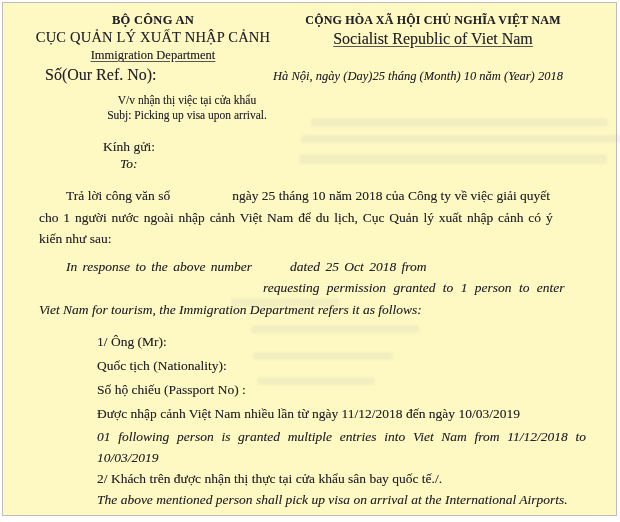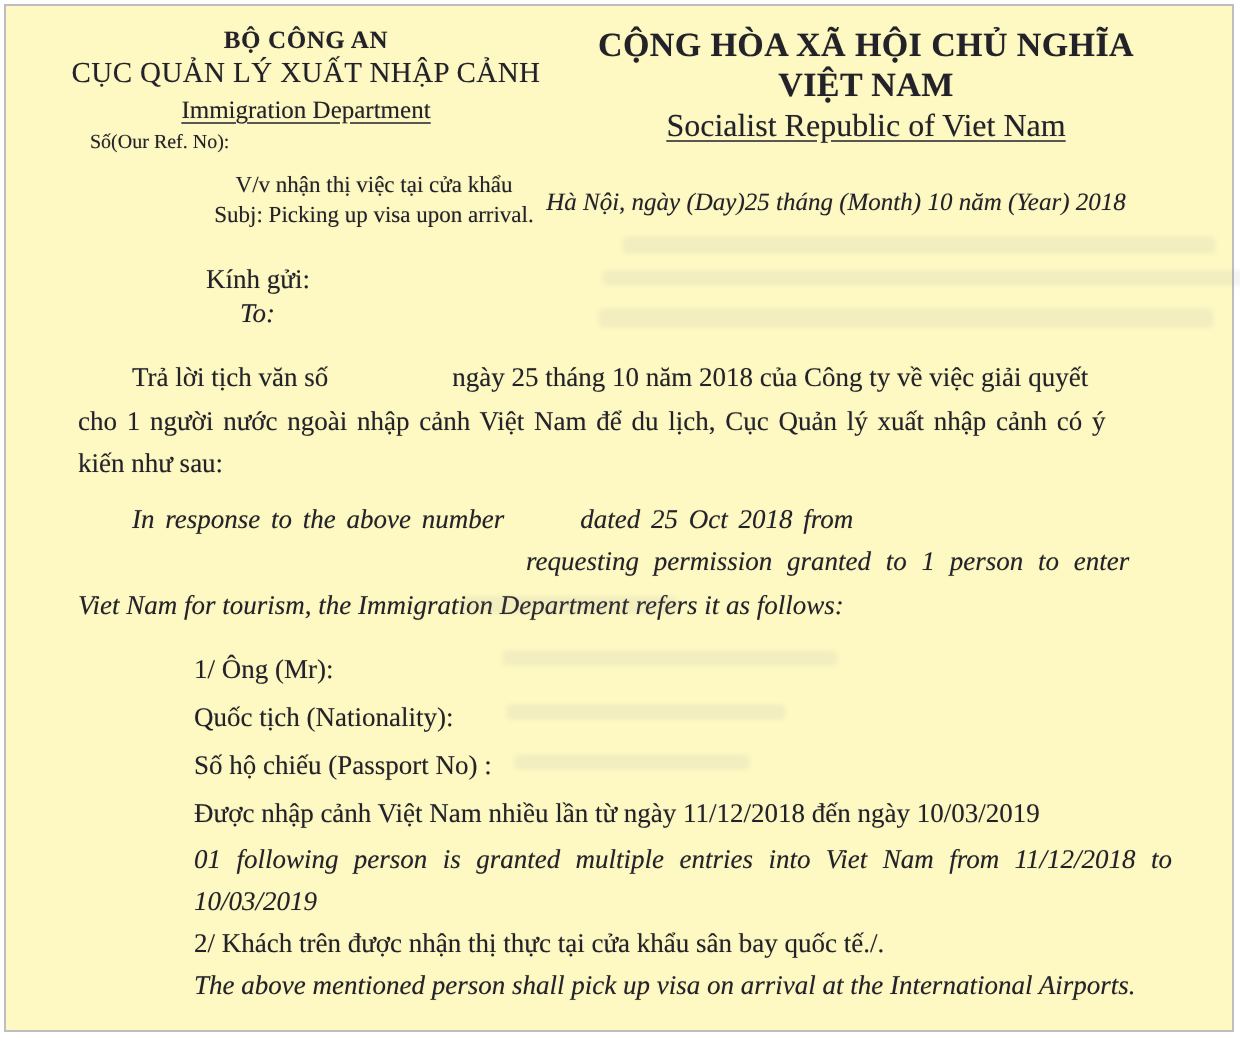--- a/index.html
+++ b/index.html
@@ -12,23 +12,23 @@
     text-shadow:0 0 .5px rgba(34,34,40,.35);
   }
   
   .header{display:flex;padding-top:10px;}
   .h-left{width:260px;margin-left:20px;text-align:center;}
   .h-right{width:300px;text-align:center;}
   .org1{font-size:12.5px;font-weight:bold;letter-spacing:.3px;}
   .org2{font-size:14.5px;font-weight:normal;letter-spacing:.2px;margin-top:1px;}
   .org3{font-size:12.5px;margin-top:2px;}
   .u{text-decoration:underline;text-decoration-color:rgba(50,50,58,.7);text-underline-offset:2px;}
-  .ref-label{font-size:10px;text-align:left;margin-left:22px;margin-top:3px;}
+  .ref-label{font-size:16px;text-align:left;margin-left:22px;margin-top:3px;}
   .subject{margin-top:9px;margin-left:68px;font-size:11.5px;line-height:14.5px;white-space:nowrap;}
-  .nation1{font-size:17px;font-weight:bold;letter-spacing:.2px;}
+  .nation1{font-size:12px;font-weight:bold;letter-spacing:.2px;}
   .nation2{font-size:16px;margin-top:2px;}
   .dateline{font-size:12.5px;font-style:italic;margin-top:21px;position:relative;left:-15px;white-space:nowrap;}
   
   .salutation{margin-top:16px;font-size:13.5px;line-height:17px;}
   .sal-vi{margin-left:100px;}
   .sal-en{margin-left:117px;font-style:italic;}
   
   .bodytext{margin-left:36px;margin-right:28px;font-size:13.5px;}
   .para-vi{margin-top:13px;line-height:21.5px;}
   .para-vi .l1{padding-left:27px;white-space:nowrap;}
@@ -79,21 +79,21 @@
 
   <div class="salutation">
     <div class="sal-vi">Kính gửi:</div>
     <div class="sal-en">To:</div>
   </div>
 
   <div class="bodytext">
 
     <div class="para-vi">
       <div class="l1">
-        <span>Trả lời tịch văn số</span><span class="gap62"></span><span>ngày 25 tháng 10 năm 2018 của Công ty về việc giải quyết</span>
+        <span>Trả lời công văn số</span><span class="gap62"></span><span>ngày 25 tháng 10 năm 2018 của Công ty về việc giải quyết</span>
       </div>
       <div class="l2">cho 1 người nước ngoài nhập cảnh Việt Nam để du lịch, Cục Quản lý xuất nhập cảnh có ý</div>
       <div class="l3">kiến như sau:</div>
     </div>
 
     <div class="para-en">
       <div class="l1">
         <span>In response to the above number</span><span class="gap38"></span><span>dated 25 Oct 2018 from</span>
       </div>
       <div class="l2">requesting permission granted to 1 person to enter</div>

